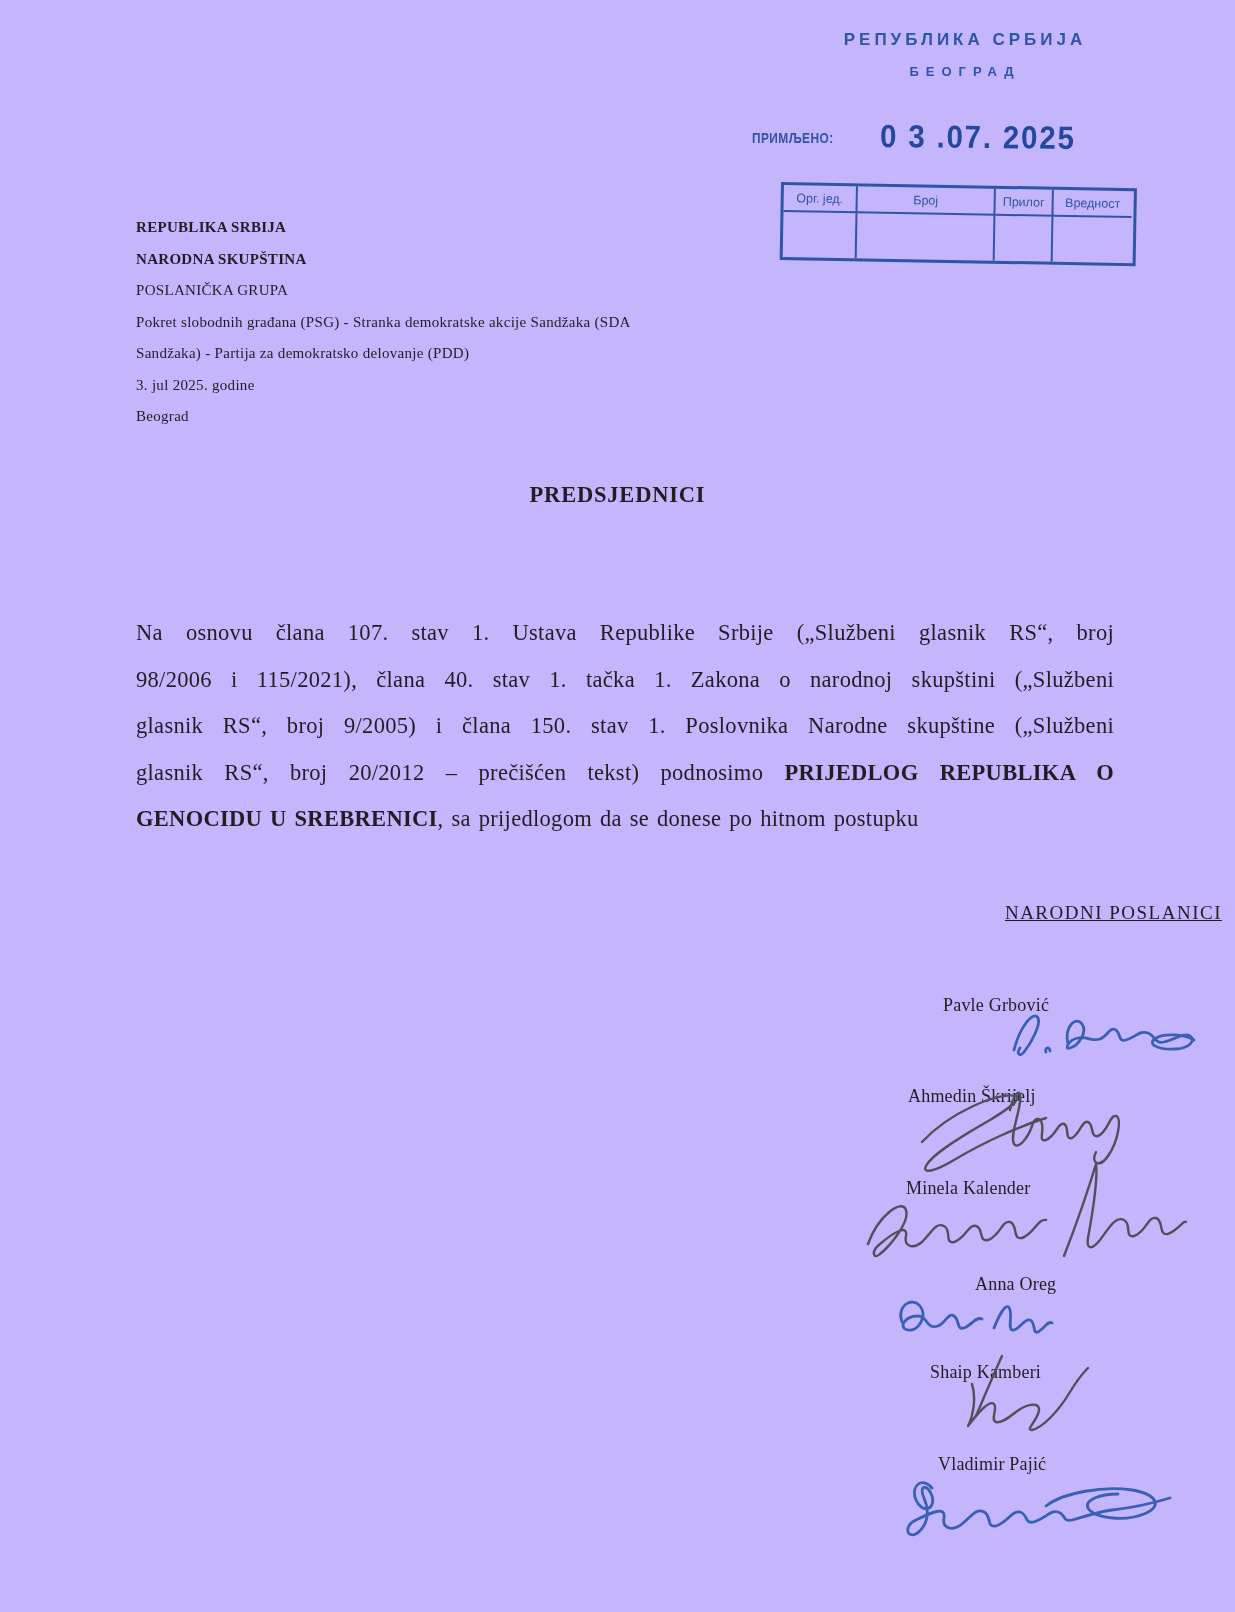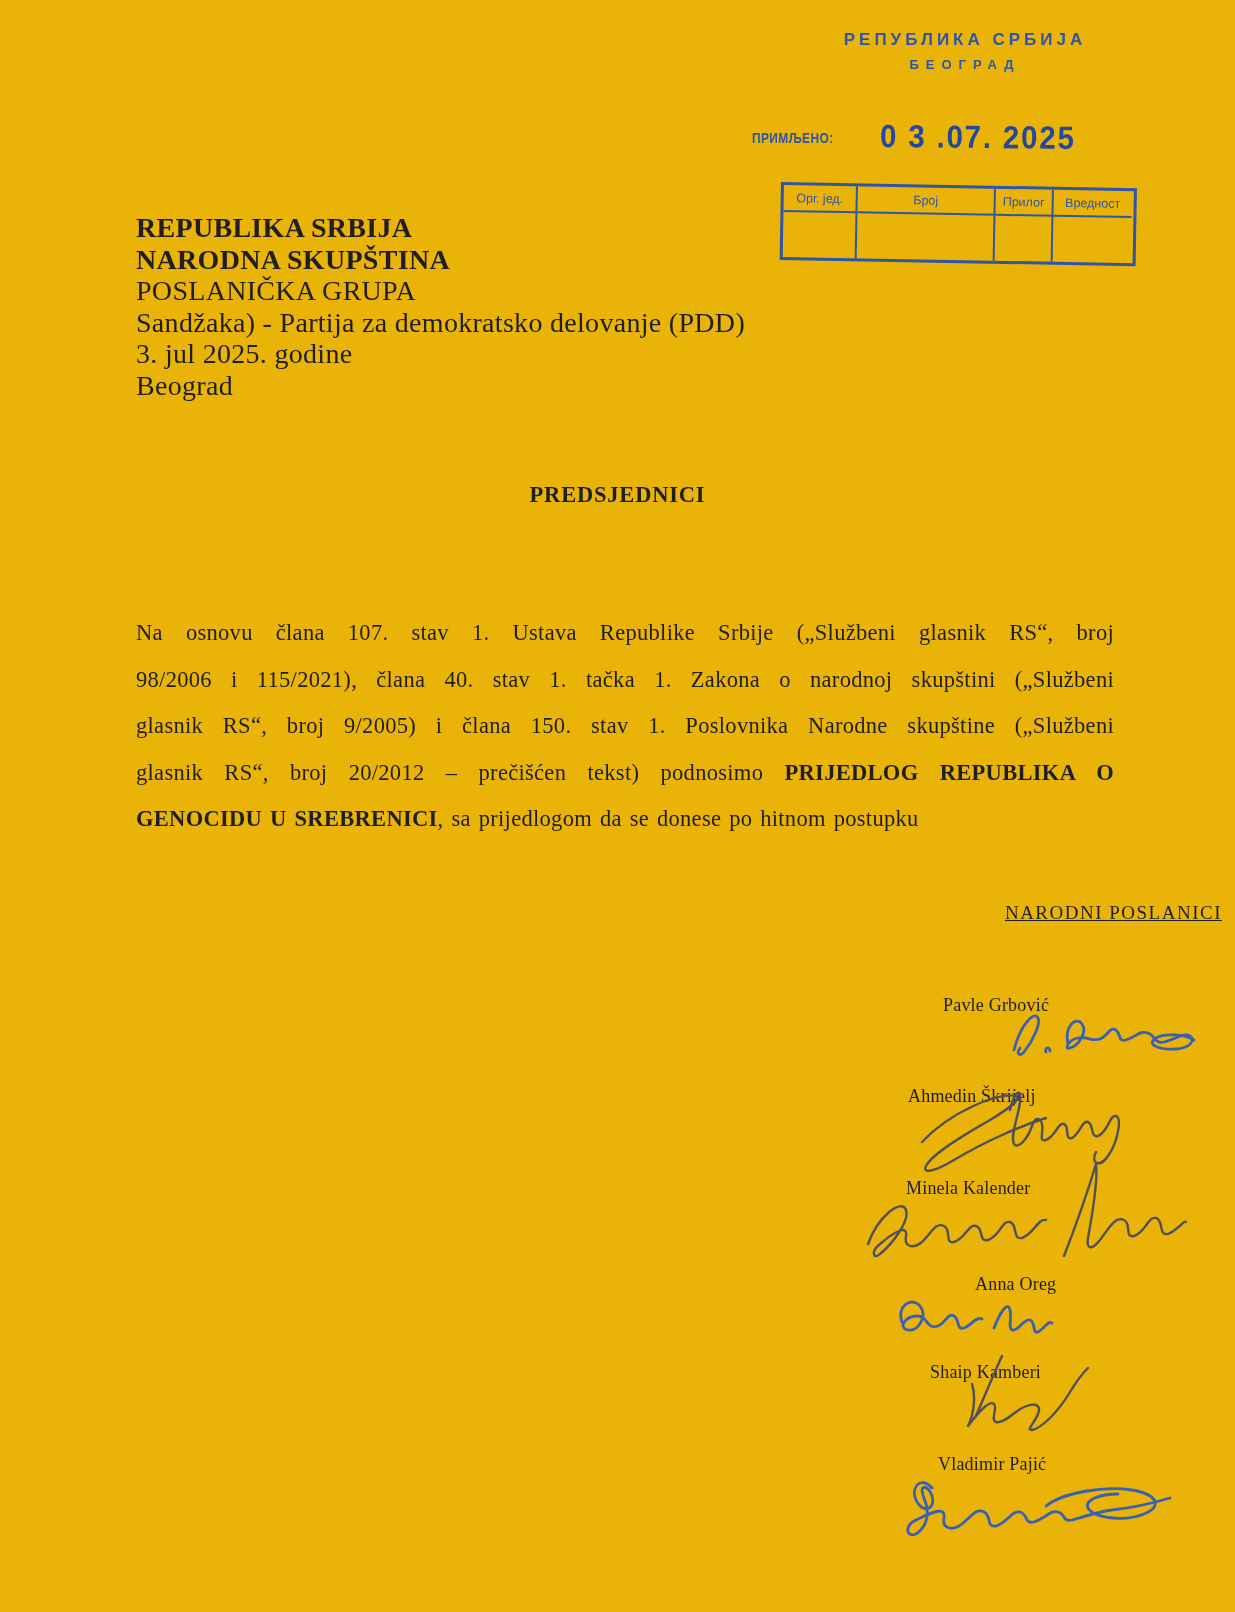--- a/index.html
+++ b/index.html
@@ -1,28 +1,28 @@
 <!DOCTYPE html>
 <html style="--stamp-ink: #2f55a6; --date-ink: #24489e; --text-ink: #1f1f23; --sig-blue: #3a60b4; --sig-dark: #50505a;"><head>
 <meta charset="utf-8">
 <style>
   * { margin:0; padding:0; box-sizing:border-box; }
   html,body { background:#ffffff; }
   .page {
-    position:relative; width:1235px; height:1612px; background:#eab308;
+    position:relative; width:1235px; height:1612px; background:#c4b5fd;
     font-family:"Liberation Serif", serif; color:var(--text-ink,#1f1f23); overflow:hidden;
   }
   .abs { position:absolute; }
 
   
   .stamp-header { left:740px; top:30px; width:450px; text-align:center;
     font-family:"Liberation Sans", sans-serif; color:var(--stamp-ink,#2f55a6); }
   .stamp-l1 { font-size:17px; font-weight:bold; letter-spacing:4px; }
   .stamp-l2 { font-size:21px; font-weight:bold; letter-spacing:5px; margin-top:5px; }
-  .stamp-l3 { font-size:13px; font-weight:bold; letter-spacing:7px; margin-top:7px; }
+  .stamp-l3 { font-size:13px; font-weight:bold; letter-spacing:7px; margin-top:14px; }
 
   .received-label { left:752px; top:130px; font-family:"Liberation Sans", sans-serif;
     font-size:14px; font-weight:bold; color:var(--stamp-ink,#2f55a6);
     transform:scaleX(.85); transform-origin:left center; letter-spacing:.5px; }
   .received-date { left:880px; top:118px; font-family:"Liberation Sans", sans-serif;
     font-size:32px; font-weight:bold; color:var(--date-ink,#24489e);
     letter-spacing:2px; transform:scaleX(.92) rotate(.5deg); transform-origin:left center; }
 
   .routing-table { left:781px; top:182px; width:356px; height:78px;
     border:3px solid var(--stamp-ink,#2f55a6); transform:rotate(1deg); transform-origin:top left;
@@ -30,21 +30,21 @@
     font-family:"Liberation Sans", sans-serif; font-size:12.5px; color:var(--stamp-ink,#2f55a6);
   }
   .routing-table .hc { border-right:2px solid var(--stamp-ink,#2f55a6);
     border-bottom:2px solid var(--stamp-ink,#2f55a6);
     display:flex; align-items:center; justify-content:center; }
   .routing-table .hc:nth-child(4) { border-right:none; }
   .routing-table .bc { border-right:2px solid var(--stamp-ink,#2f55a6); }
   .routing-table .bc:last-child { border-right:none; }
 
   
-  .sender { left:136px; top:212px; font-size:28px; line-height:31.5px; letter-spacing:.3px; }
+  .sender { left:136px; top:212px; font-size:15px; line-height:31.5px; letter-spacing:.3px; }
   .sender .b { font-weight:bold; }
 
   
   .title { left:0; width:1235px; text-align:center; font-weight:bold;
     font-size:22.5px; letter-spacing:.8px; }
 
   
   .bodypar { left:136px; top:620px; width:978px; font-size:22.5px; letter-spacing:.3px; }
   .bl { text-align:justify; text-align-last:justify; height:46.5px; }
   .bl-last { text-align-last:left; word-spacing:2px; }
@@ -80,20 +80,21 @@
     <div class="bc"></div>
     <div class="bc"></div>
     <div class="bc"></div>
     <div class="bc"></div>
   </div>
 
   <div class="abs sender">
     <div class="b">REPUBLIKA SRBIJA</div>
     <div class="b">NARODNA SKUPŠTINA</div>
     <div>POSLANIČKA GRUPA</div>
+    <div>Pokret slobodnih građana (PSG) - Stranka demokratske akcije Sandžaka (SDA</div>
     <div>Sandžaka) - Partija za demokratsko delovanje (PDD)</div>
     <div>3. jul 2025. godine</div>
     <div>Beograd</div>
   </div>
 
   <div class="abs title" style="top:482px;">PREDSJEDNICI</div>
 
   <div class="abs bodypar">
     <div class="bl">Na osnovu člana 107. stav 1. Ustava Republike Srbije („Službeni glasnik RS“, broj</div>
     <div class="bl">98/2006 i 115/2021), člana 40. stav 1. tačka 1. Zakona o narodnoj skupštini („Službeni</div>

